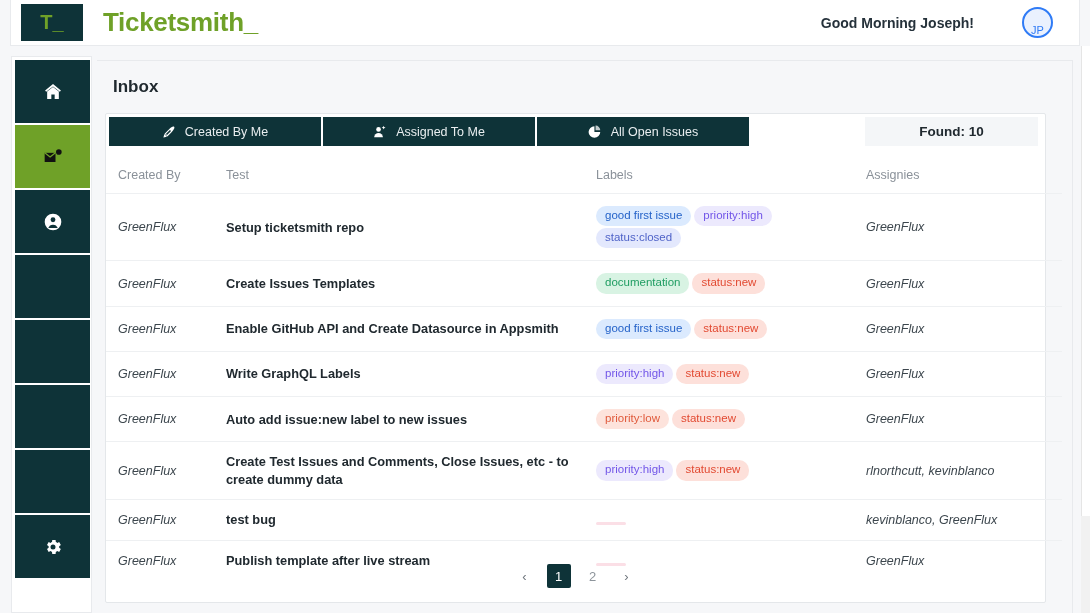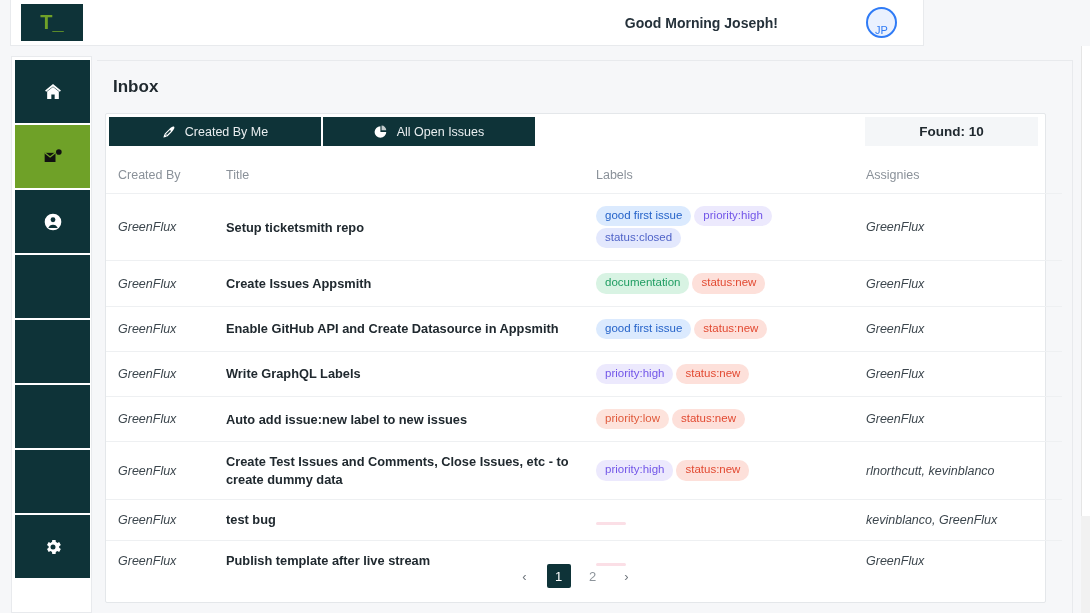--- a/index.html
+++ b/index.html
@@ -5,25 +5,25 @@
   * { box-sizing: border-box; margin: 0; padding: 0; }
   html, body {
     width: 1090px; height: 613px;
     background: #f6f7f9;
     font-family: "Liberation Sans", sans-serif;
     overflow: hidden;
   }
 
   
   .header {
-    position: absolute; left: 10px; top: 0; width: 914px; height: 46px;
+    position: absolute; left: 10px; top: 0; width: 1070px; height: 46px;
     background: #ffffff;
     border: 1px solid #e8eaed;
     border-top: none;
-    display: flex; align-items: center; gap: 40px;
+    display: flex; align-items: center;
   }
   .logo-box {
     width: 62px; height: 37px; margin-left: 10px;
     background: #0e3338;
     display: flex; align-items: center; justify-content: center;
   }
   .logo-box .logo-mark {
     color: #6fa128; font-size: 20px; font-weight: 700; letter-spacing: 0px;
   }
   .brand {
@@ -171,20 +171,21 @@
     background: #ffffff; border-left: 1px solid #e5e5e5;
   }
 </style>
 </head>
 <body>
 
 <div class="header">
   <div class="logo-box">
     <span class="logo-mark">T_</span>
   </div>
+  <div class="brand">Ticketsmith_</div>
   <div class="greeting">Good Morning Joseph!</div>
   <div class="avatar">
     <span>JP</span>
   </div>
 </div>
 
 <div class="sidebar">
   <div class="side-item">
     <span>
       <svg width="20" height="20" viewBox="0 0 24 24" fill="#ffffff">
@@ -235,49 +236,59 @@
           <svg width="14" height="14" viewBox="0 0 24 24" fill="#ffffff">
             <path d="M20.8 3.2c-1.6-1.6-5 .4-8.6 4L4.4 14.8 9.2 19.6l7.6-7.8c3.6-3.6 5.6-7 4-8.6zM8.6 17.3 6.7 15.4l6.9-7 1.9 2z"></path>
             <path d="M4 15.5 2.4 21.6l6.1-1.6z"></path>
           </svg>
         </span>
         <span>Created By Me</span>
       </div>
       <div class="tab">
         <span>
           <svg width="14" height="14" viewBox="0 0 24 24" fill="#ffffff">
+            <circle cx="9.5" cy="7.5" r="4"></circle>
+            <path d="M2 21a7.5 7.5 0 0 1 15 0z"></path>
+            <path d="M18.2 1.2l.9 2.4 2.4.9-2.4.9-.9 2.4-.9-2.4-2.4-.9 2.4-.9z"></path>
+          </svg>
+        </span>
+        <span>Assigned To Me</span>
+      </div>
+      <div class="tab">
+        <span>
+          <svg width="14" height="14" viewBox="0 0 24 24" fill="#ffffff">
             <path d="M11 2a10 10 0 1 0 10 10h-10z"></path>
             <path d="M13 1v8h8a8.2 8.2 0 0 0-8-8z" opacity="0.75"></path>
           </svg>
         </span>
         <span>All Open Issues</span>
       </div>
       <div class="tab-spacer"></div>
       <div class="found-badge">Found: 10</div>
     </div>
 
     <table>
       <thead>
         <tr>
           <th class="col-created">Created By</th>
-          <th class="col-title">Title</th>
+          <th class="col-title">Test</th>
           <th class="col-labels">Labels</th>
           <th class="col-assign">Assignies</th>
         </tr>
       </thead>
       <tbody id="table-body">
           <tr>
             <td class="created">GreenFlux</td>
             <td class="title">Setup ticketsmith repo</td>
             <td class="labels"><span class="chip chip-blue">good first issue</span><span class="chip chip-purple">priority:high</span><span class="chip chip-peri">status:closed</span></td>
             <td class="assign">GreenFlux</td>
           </tr>
           <tr>
             <td class="created">GreenFlux</td>
-            <td class="title">Create Issues Appsmith</td>
+            <td class="title">Create Issues Templates</td>
             <td class="labels"><span class="chip chip-green">documentation</span><span class="chip chip-red">status:new</span></td>
             <td class="assign">GreenFlux</td>
           </tr>
           <tr>
             <td class="created">GreenFlux</td>
             <td class="title">Enable GitHub API and Create Datasource in Appsmith</td>
             <td class="labels"><span class="chip chip-blue">good first issue</span><span class="chip chip-red">status:new</span></td>
             <td class="assign">GreenFlux</td>
           </tr>
           <tr>

